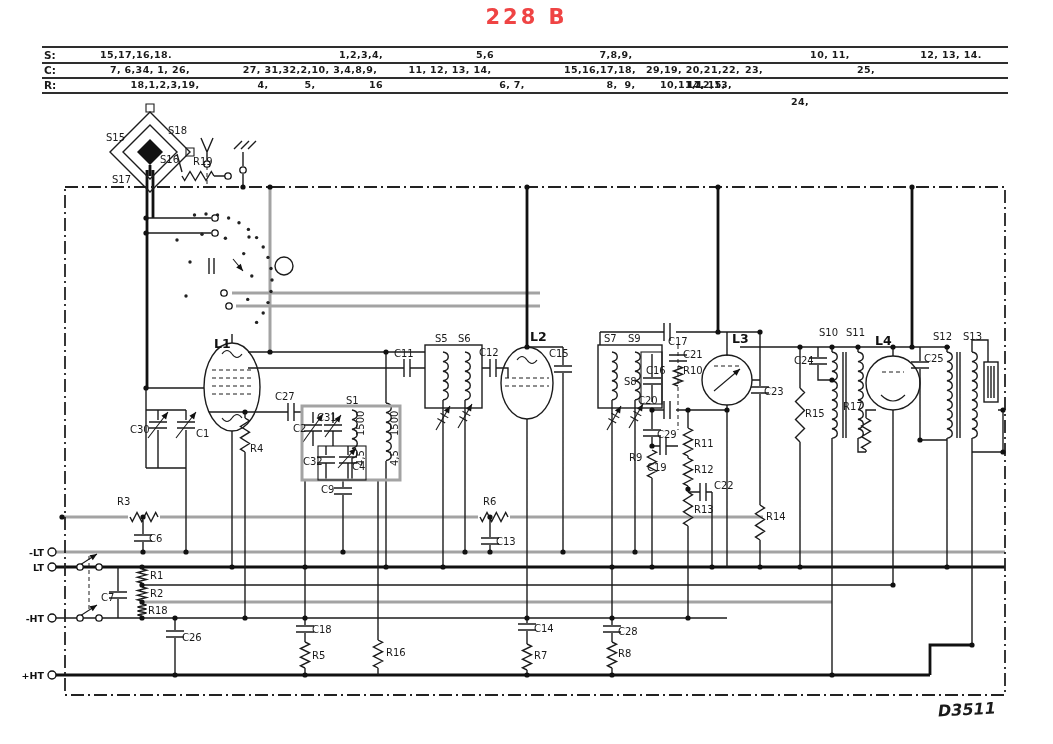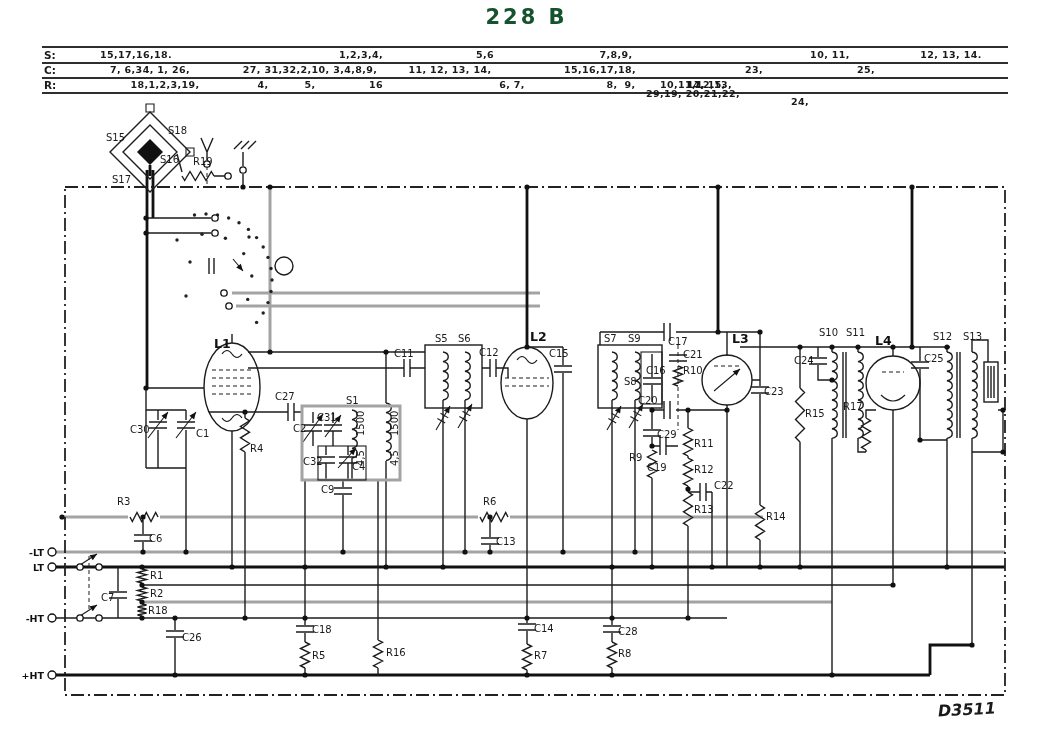--- a/index.html
+++ b/index.html
@@ -1,17 +1,17 @@
 <!DOCTYPE html>
 <html><head>
 <meta charset="utf-8">
 <style>
   html,body{margin:0;padding:0}
   body{width:1053px;height:744px;position:relative;background:#fff;font-family:"DejaVu Sans",sans-serif;color:#1a1a1a;overflow:hidden}
-  #title{position:absolute;top:5px;left:0;width:100%;text-align:center;font-size:21px;font-weight:bold;letter-spacing:3px;color:#14532d}
+  #title{position:absolute;top:5px;left:0;width:100%;text-align:center;font-size:21px;font-weight:bold;letter-spacing:3px;color:#ef4444}
   #legend{position:absolute;left:42px;top:46px;width:966px;height:50px}
   .tline{position:absolute;left:0;width:100%;border-top:2px solid #2e2e2e;height:0}
   .lrow{position:absolute;left:0;width:100%;height:13px}
   .lrow .rl{position:absolute;left:2px;top:0;font-weight:bold;font-size:10.5px}
   .lg{position:absolute;top:0;transform:translateX(-50%);font-size:9.5px;font-weight:600;letter-spacing:.4px;white-space:nowrap}
   #schem{position:absolute;left:0;top:0}
   svg text.lb{font-size:10px;fill:#1a1a1a}
   svg text.lbB{font-size:12.5px;font-weight:bold;fill:#111}
   svg text.term{font-size:9.5px;font-weight:bold;fill:#111;text-anchor:end}
   .w{stroke:#1c1c1c;stroke-width:1.4;fill:none}
@@ -40,21 +40,21 @@
       <span class="lg" style="left: 574px;">7,8,9,</span>
       <span class="lg" style="left: 788px;">10, 11,</span>
       <span class="lg" style="left: 909px;">12, 13, 14.</span>
     </div>
     <div class="lrow" style="top: 18px;">
       <span class="rl">C:</span>
       <span class="lg" style="left: 108px;">7,  6,34,  1,  26,</span>
       <span class="lg" style="left: 268px;">27,  31,32,2,10,  3,4,8,9,</span>
       <span class="lg" style="left: 408px;">11,  12,  13,  14,</span>
       <span class="lg" style="left: 558px;">15,16,17,18,</span>
-      <span class="lg" style="left: 651px; margin-top: 24px;">29,19, 20,21,22,</span>
+      <span class="lg" style="left: 651px;">29,19, 20,21,22,</span>
       <span class="lg" style="left: 712px;">23,</span>
       <span class="lg" style="left: 758px; margin-top: 32px;">24,</span>
       <span class="lg" style="left: 824px; text-align: center;">25,</span>
     </div>
     <div class="lrow" style="top: 33px;">
       <span class="rl">R:</span>
       <span class="lg" style="left: 123px;">18,1,2,3,19,</span>
       <span class="lg" style="left: 221px;">4,</span>
       <span class="lg" style="left: 268px;">5,</span>
       <span class="lg" style="left: 334px;">16</span>

